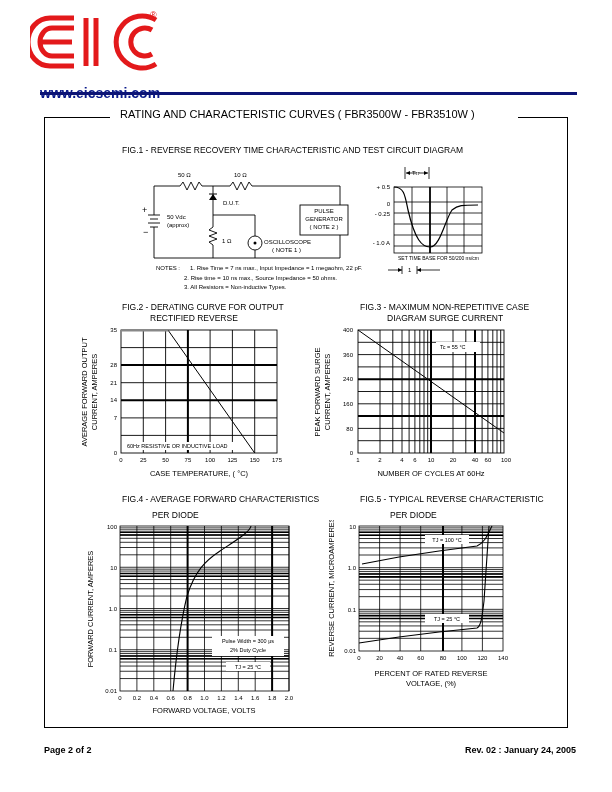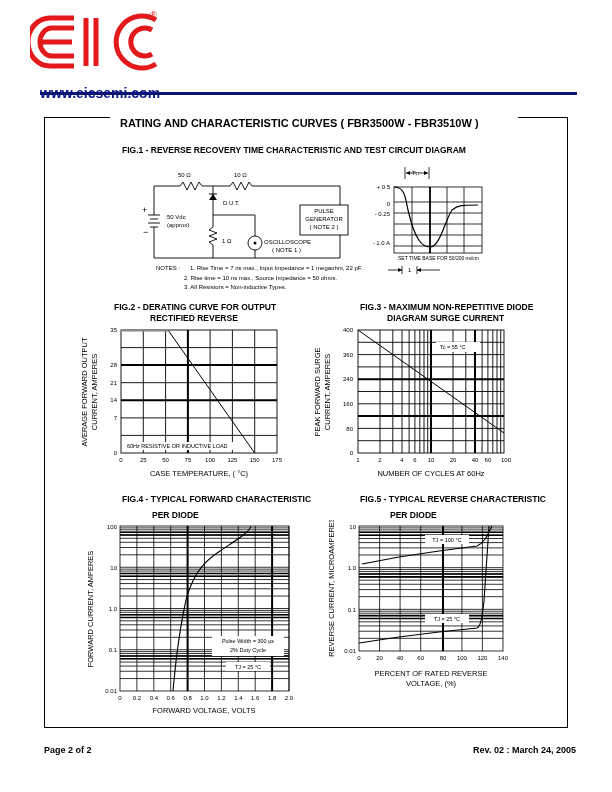--- a/index.html
+++ b/index.html
@@ -3,22 +3,22 @@
 <meta charset="utf-8">
 <style>
   html,body{margin:0;padding:0;background:#fff;}
   body{width:612px;height:792px;position:relative;overflow:hidden;font-family:"Liberation Sans",sans-serif;color:#000;}
   .abs{position:absolute;}
   .logo-url{left:40px;top:76px;font-size:14px;font-weight:bold;color:#0a1a8a;margin-top:9px;}
   .blue-bar{left:40px;top:92px;width:537px;height:3px;background:#0c1476;}
   .frame{left:44px;top:117px;width:522px;height:610px;border:1.3px solid #000;border-top:none;}
   .frame-top-l{left:44px;top:117px;width:66px;height:1.3px;background:#000;}
   .frame-top-r{left:518px;top:117px;width:49px;height:1.3px;background:#000;}
-  .main-title{left:120px;top:108px;width:400px;font-size:11px;font-weight:bold;white-space:nowrap;margin-top:9px;}
-  .fig-title{font-size:8.5px;font-weight:bold;white-space:nowrap;}
+  .main-title{left:120px;top:108px;width:400px;font-size:11px;font-weight:normal;white-space:nowrap;}
+  .fig-title{font-size:8.5px;font-weight:normal;white-space:nowrap;}
   .footer{font-size:9px;font-weight:bold;}
   svg text{font-family:"Liberation Sans",sans-serif;}
 </style>
 </head>
 <body>
 
 <svg class="abs" style="left:30px;top:8px" width="140" height="68">
   <g fill="none" stroke="#e3191b" stroke-width="5">
 
     <path d="M44 10 H20 A22 24 0 0 0 20 58 H44"></path>
@@ -92,21 +92,21 @@
   <text x="250" y="24" text-anchor="end">+ 0.5</text>
   <text x="250" y="41" text-anchor="end">0</text>
   <text x="250" y="51" text-anchor="end">- 0.25</text>
   <text x="250" y="80" text-anchor="end">- 1.0 A</text>
   <text x="258" y="95" font-size="5">SET TIME BASE FOR  50/200 ns/cm</text>
   <text x="268" y="107">1</text>
 </svg>
 <div class="abs" style="left:184px;top:275px;font-size:6px">2. Rise time = 10 ns max., Source Impedance = 50 ohms.</div>
 <div class="abs" style="left:184px;top:284px;font-size:6px">3. All Resistors = Non-inductive Types.</div>
 
-<div class="abs fig-title" style="left:114px;top:302px">FIG.2 - DERATING CURVE FOR OUTPUT</div>
+<div class="abs fig-title" style="left:122px;top:302px">FIG.2 - DERATING CURVE FOR OUTPUT</div>
 <div class="abs fig-title" style="left:150px;top:313px">RECTIFIED REVERSE</div>
 <svg class="abs" style="left:75px;top:320px" width="230" height="160" font-size="6">
   <g transform="translate(46,10)">
     <g stroke="#000" stroke-width="0.9">
       <rect x="0" y="0" width="156" height="123" fill="none"></rect>
       <path d="M22.3 0V123 M44.6 0V123 M89.1 0V123 M111.4 0V123 M133.7 0V123"></path>
       <path d="M66.9 0V123" stroke-width="2"></path>
       <path d="M0 17.6H156 M0 52.7H156 M0 87.9H156 M0 105.4H156"></path>
       <path d="M0 35.1H156 M0 70.3H156" stroke-width="2"></path>
     </g>
@@ -133,21 +133,21 @@
       <text x="156" y="132">175</text>
       <text x="78" y="146" font-size="7.5">CASE TEMPERATURE, ( °C)</text>
     </g>
     <g font-size="7.5" text-anchor="middle">
       <text transform="translate(-34,62) rotate(-90)">AVERAGE FORWARD OUTPUT</text>
       <text transform="translate(-24,62) rotate(-90)">CURRENT, AMPERES</text>
     </g>
   </g>
 </svg>
 
-<div class="abs fig-title" style="left:360px;top:302px">FIG.3 - MAXIMUM NON-REPETITIVE DIODE</div>
+<div class="abs fig-title" style="left:360px;top:302px">FIG.3 - MAXIMUM NON-REPETITIVE CASE</div>
 <div class="abs fig-title" style="left:387px;top:313px">DIAGRAM SURGE CURRENT</div>
 <svg class="abs" style="left:310px;top:320px" width="240" height="160" font-size="6">
   <g transform="translate(48,10)">
     <g stroke="#000" stroke-width="0.9" fill="none">
       <rect x="0" y="0" width="146" height="123"></rect>
 
       <path d="M22 0V123 M34.8 0V123 M44 0V123 M51.1 0V123 M56.9 0V123 M61.8 0V123 M66 0V123 M69.7 0V123
                M95 0V123 M107.8 0V123 M124.1 0V123 M129.9 0V123 M134.8 0V123 M139 0V123 M142.7 0V123"></path>
       <path d="M73 0V123 M117 0V123" stroke-width="2"></path>
       <path d="M0 12.3H146 M0 24.6H146 M0 36.9H146 M0 61.5H146 M0 73.8H146 M0 98.4H146 M0 110.7H146"></path>
@@ -176,21 +176,21 @@
       <text x="148" y="132">100</text>
       <text x="73" y="146" font-size="7.5">NUMBER OF CYCLES AT 60Hz</text>
     </g>
     <g font-size="7.5" text-anchor="middle">
       <text transform="translate(-38,62) rotate(-90)">PEAK FORWARD SURGE</text>
       <text transform="translate(-28,62) rotate(-90)">CURRENT, AMPERES</text>
     </g>
   </g>
 </svg>
 
-<div class="abs fig-title" style="left:122px;top:494px">FIG.4 - TYPICAL FORWARD CHARACTERISTIC</div>
+<div class="abs fig-title" style="left:122px;top:494px">FIG.4 - AVERAGE FORWARD CHARACTERISTICS</div>
 <div class="abs fig-title" style="left:152px;top:510px">PER DIODE</div>
 <svg class="abs" style="left:75px;top:520px" width="240" height="200" font-size="6">
   <g transform="translate(45,6)">
     <g stroke="#000" stroke-width="0.8" fill="none">
       <rect x="0" y="0" width="169" height="165"></rect>
       <path d="M16.9 0V165 M33.8 0V165 M50.7 0V165 M84.5 0V165 M101.4 0V165 M118.3 0V165 M135.2 0V165 M169 0V165"></path>
       <path d="M67.6 0V165 M152.1 0V165" stroke-width="2"></path>
 
       <g id="dec4">
         <path d="M0 28.8H169 M0 21.5H169 M0 16.3H169 M0 12.3H169 M0 9H169 M0 6.2H169 M0 3.8H169 M0 1.9H169"></path>
@@ -270,13 +270,13 @@
       <text x="123.4" y="134">120</text>
       <text x="144" y="134">140</text>
       <text x="72" y="150" font-size="7.5">PERCENT OF RATED REVERSE</text>
       <text x="72" y="160" font-size="7.5">VOLTAGE, (%)</text>
     </g>
     <text transform="translate(-25,61) rotate(-90)" text-anchor="middle" font-size="7.5">REVERSE CURRENT, MICROAMPERES</text>
   </g>
 </svg>
 
 <div class="abs footer" style="left:44px;top:745px">Page 2 of 2</div>
-<div class="abs footer" style="right:36px;top:745px">Rev. 02 : March 24, 2005</div>
+<div class="abs footer" style="right:36px;top:745px">Rev. 02 : January 24, 2005</div>
 
 </body></html>

